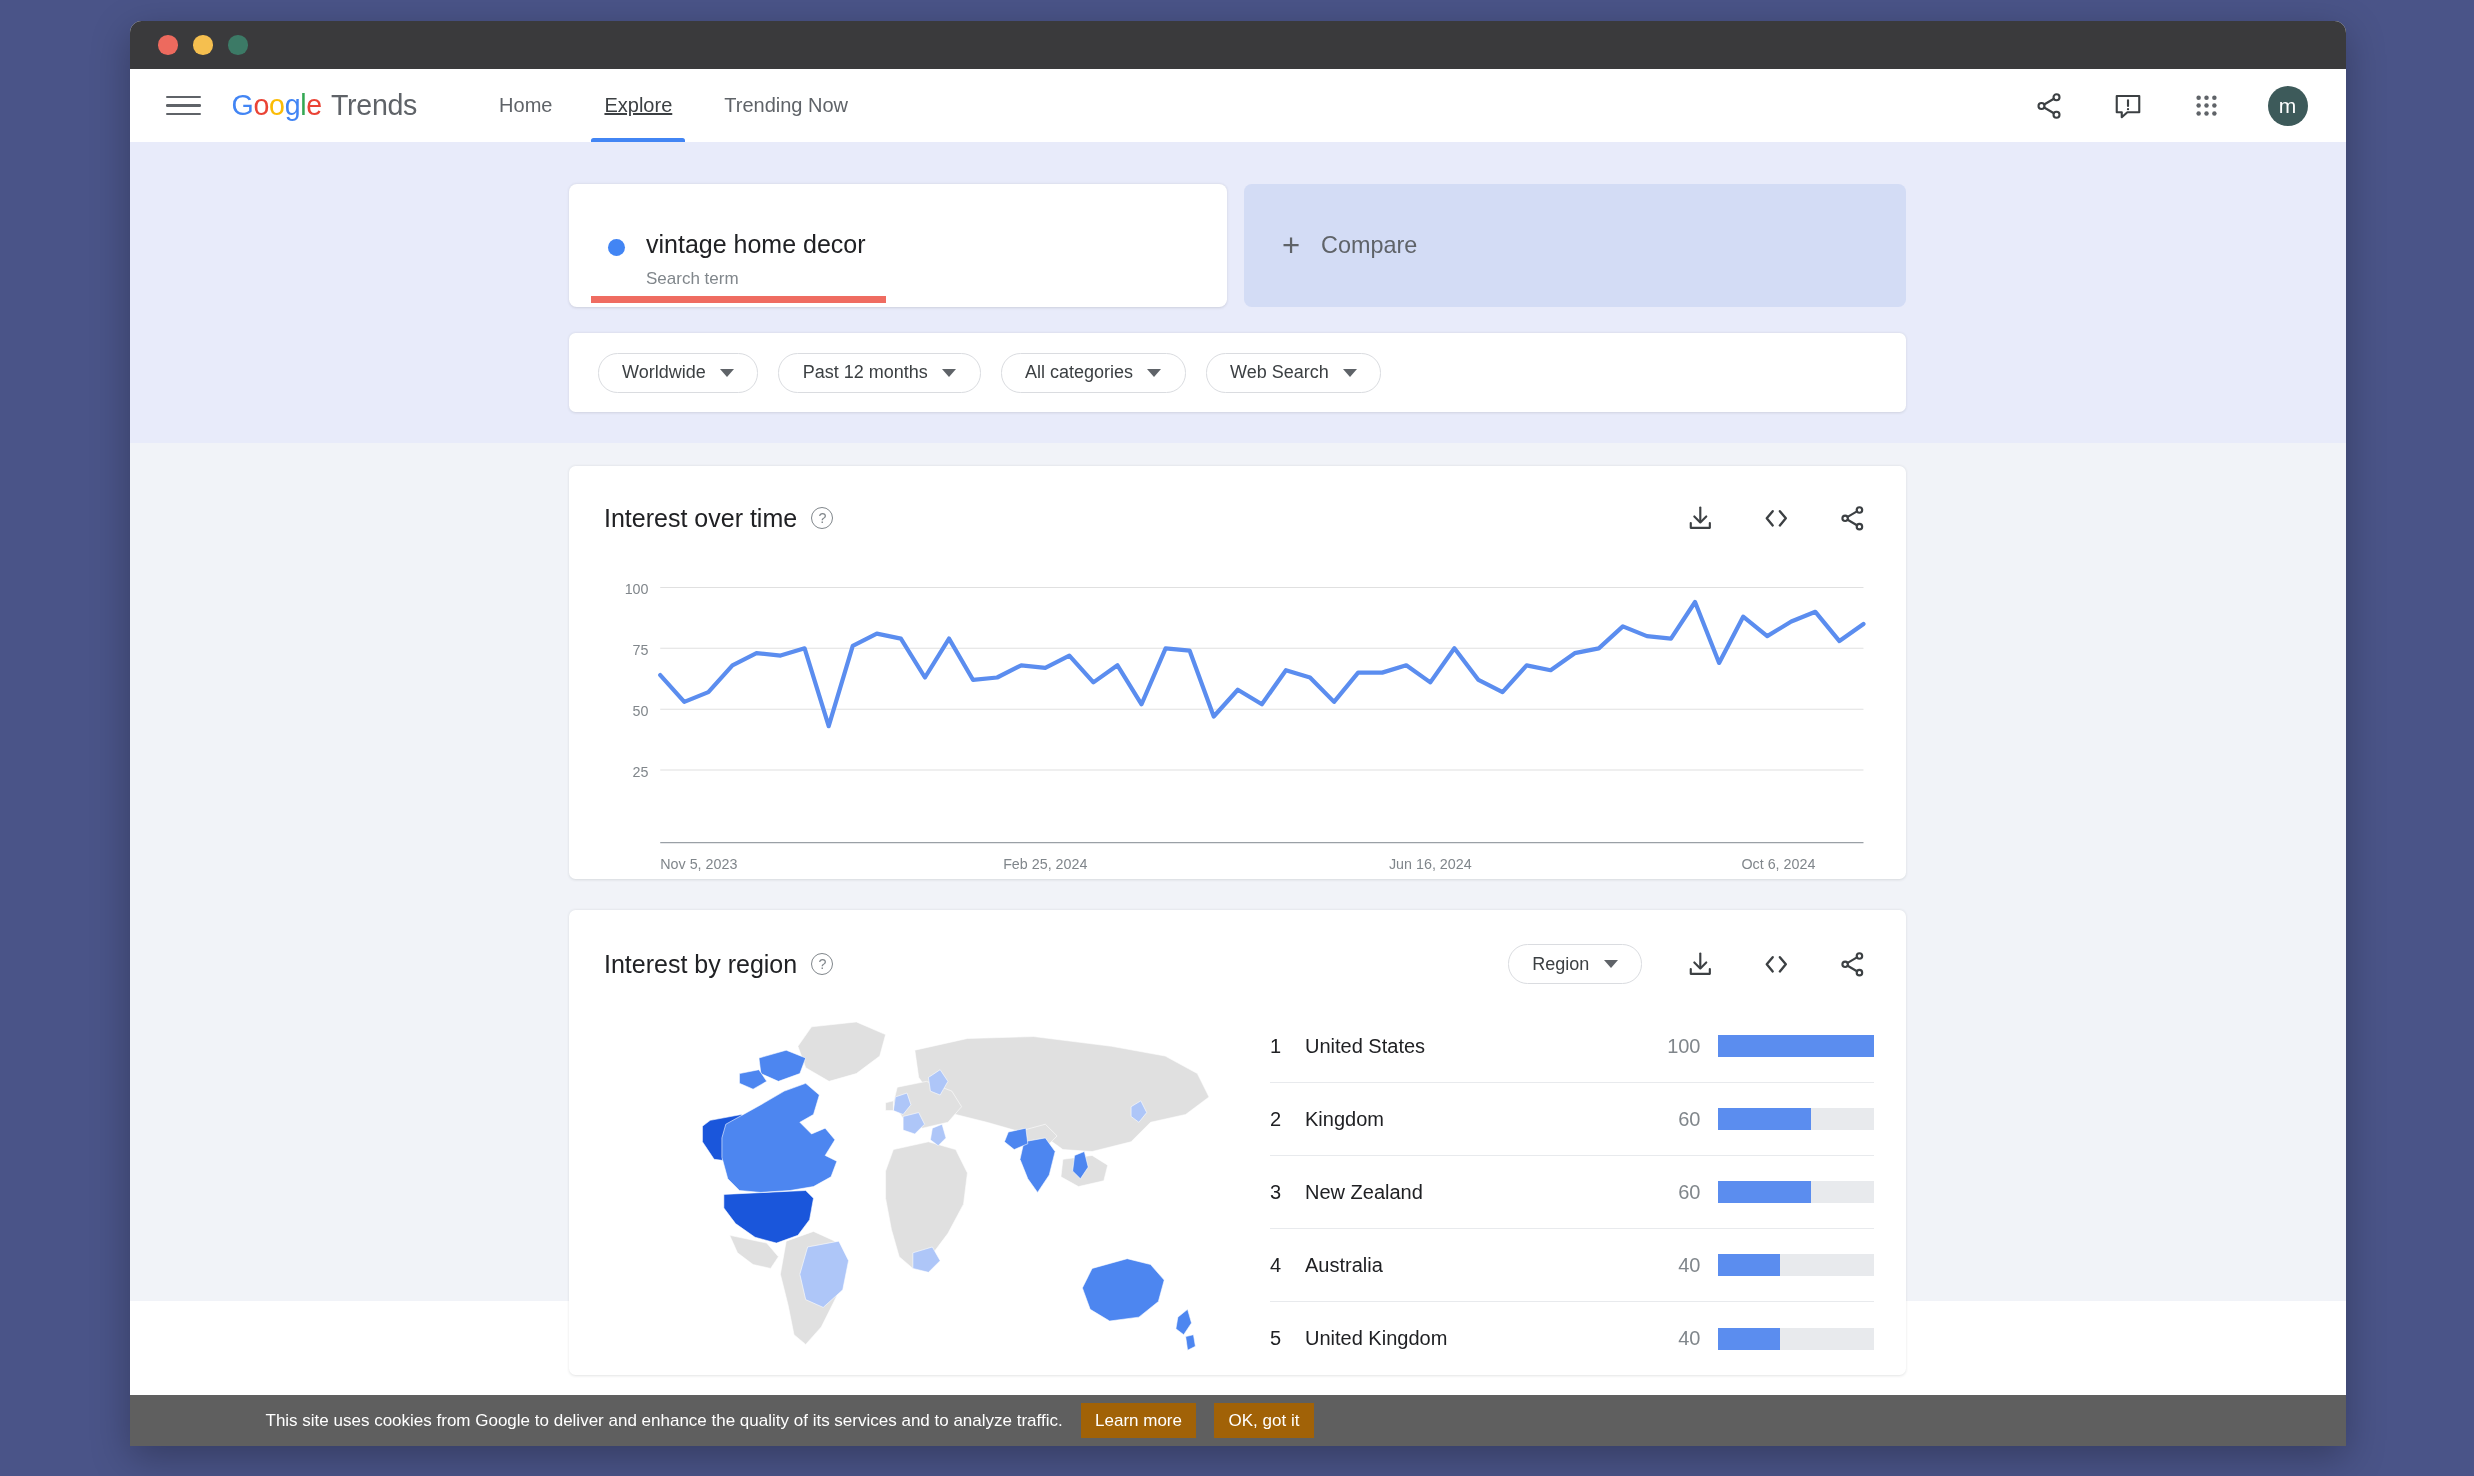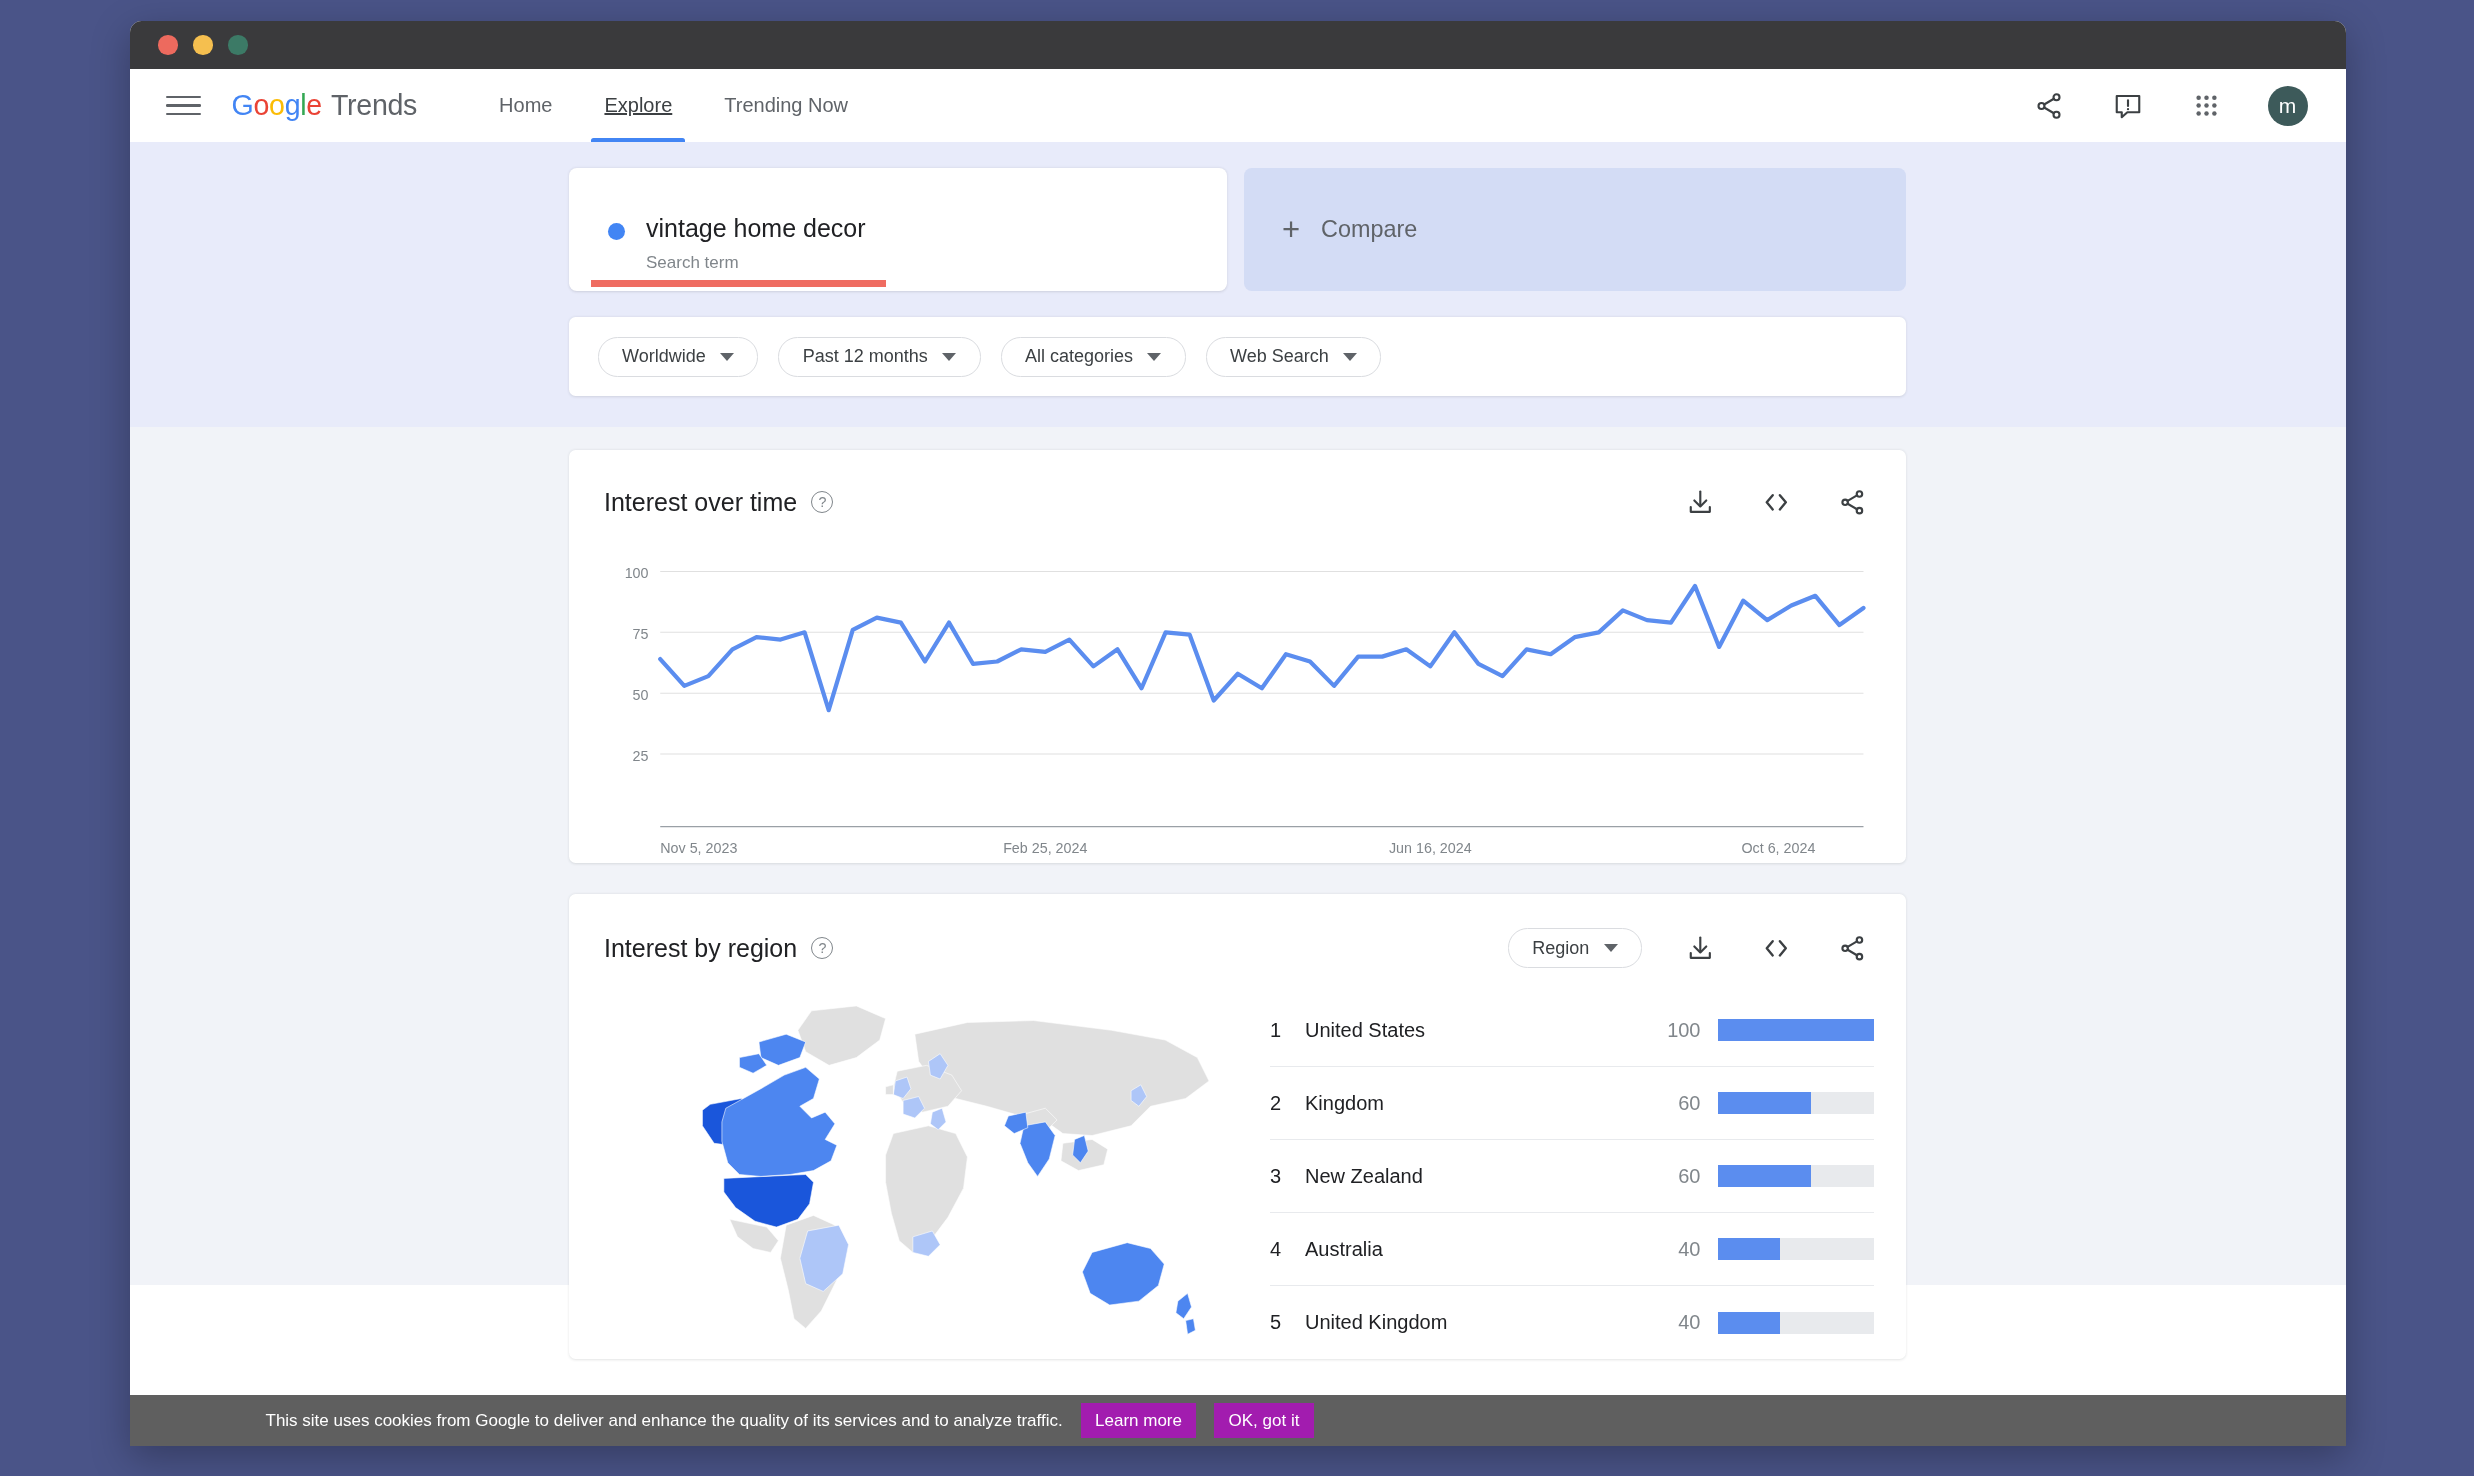--- a/index.html
+++ b/index.html
@@ -63,21 +63,21 @@
   .icon-btn { width: 36px; height: 36px; display:flex; align-items:center;
               justify-content:center; cursor:pointer; }
   .avatar {
     width: 40px; height: 40px; border-radius: 50%; background:#3d5a5a;
     color:#fff; font-size: 21px; display:flex; align-items:center;
     justify-content:center; cursor:pointer;
   }
 
   
   .query-band { background:#e8ebfa; padding: 26px 0 31px; }
-  .query-row { width: 1337px; margin: 0 auto; display:flex; gap: 17px; }
+  .query-row { width: 1337px; margin: 16px auto; display:flex; gap: 17px; }
   .term-card {
     flex: 1; background:#fff; border-radius: 7.8px;
     box-shadow: 0 0.6px 2.6px rgba(60,64,67,.16);
     padding: 48px 0 0 22px; height: 123px; position: relative;
   }
   .term-row { display:flex; align-items:flex-start; }
   .term-dot { width: 17px; height: 17px; border-radius:50%; background:#4285f4;
               margin: 6.5px 21px 0 17px; flex:none; }
   .term-name { font-size: 25px; color:#202124; line-height: 1; }
   .term-type { font-size: 17px; color:#80868b; margin-top: 11.7px; }
@@ -139,21 +139,21 @@
   .bar-fill { height: 22px; background:#5b8def; }
 
   
   .cookie {
     position:absolute; left: 0; bottom: 0; width: 100%;
     background:#5f5f5f; color:#fff; height: 51px;
     display:flex; align-items:center; padding-left: 136px; gap: 18px;
     font-size: 17px;
   }
   .cookie-btn {
-    background:#a21caf; color:#fff; font-size: 17px; padding: 7.8px 14.3px;
+    background:#a16207; color:#fff; font-size: 17px; padding: 7.8px 14.3px;
     cursor:pointer;
   }
 </style>
 </head>
 <body>
 
 <div class="desktop">
   <div class="window">
 
     <div class="titlebar">

